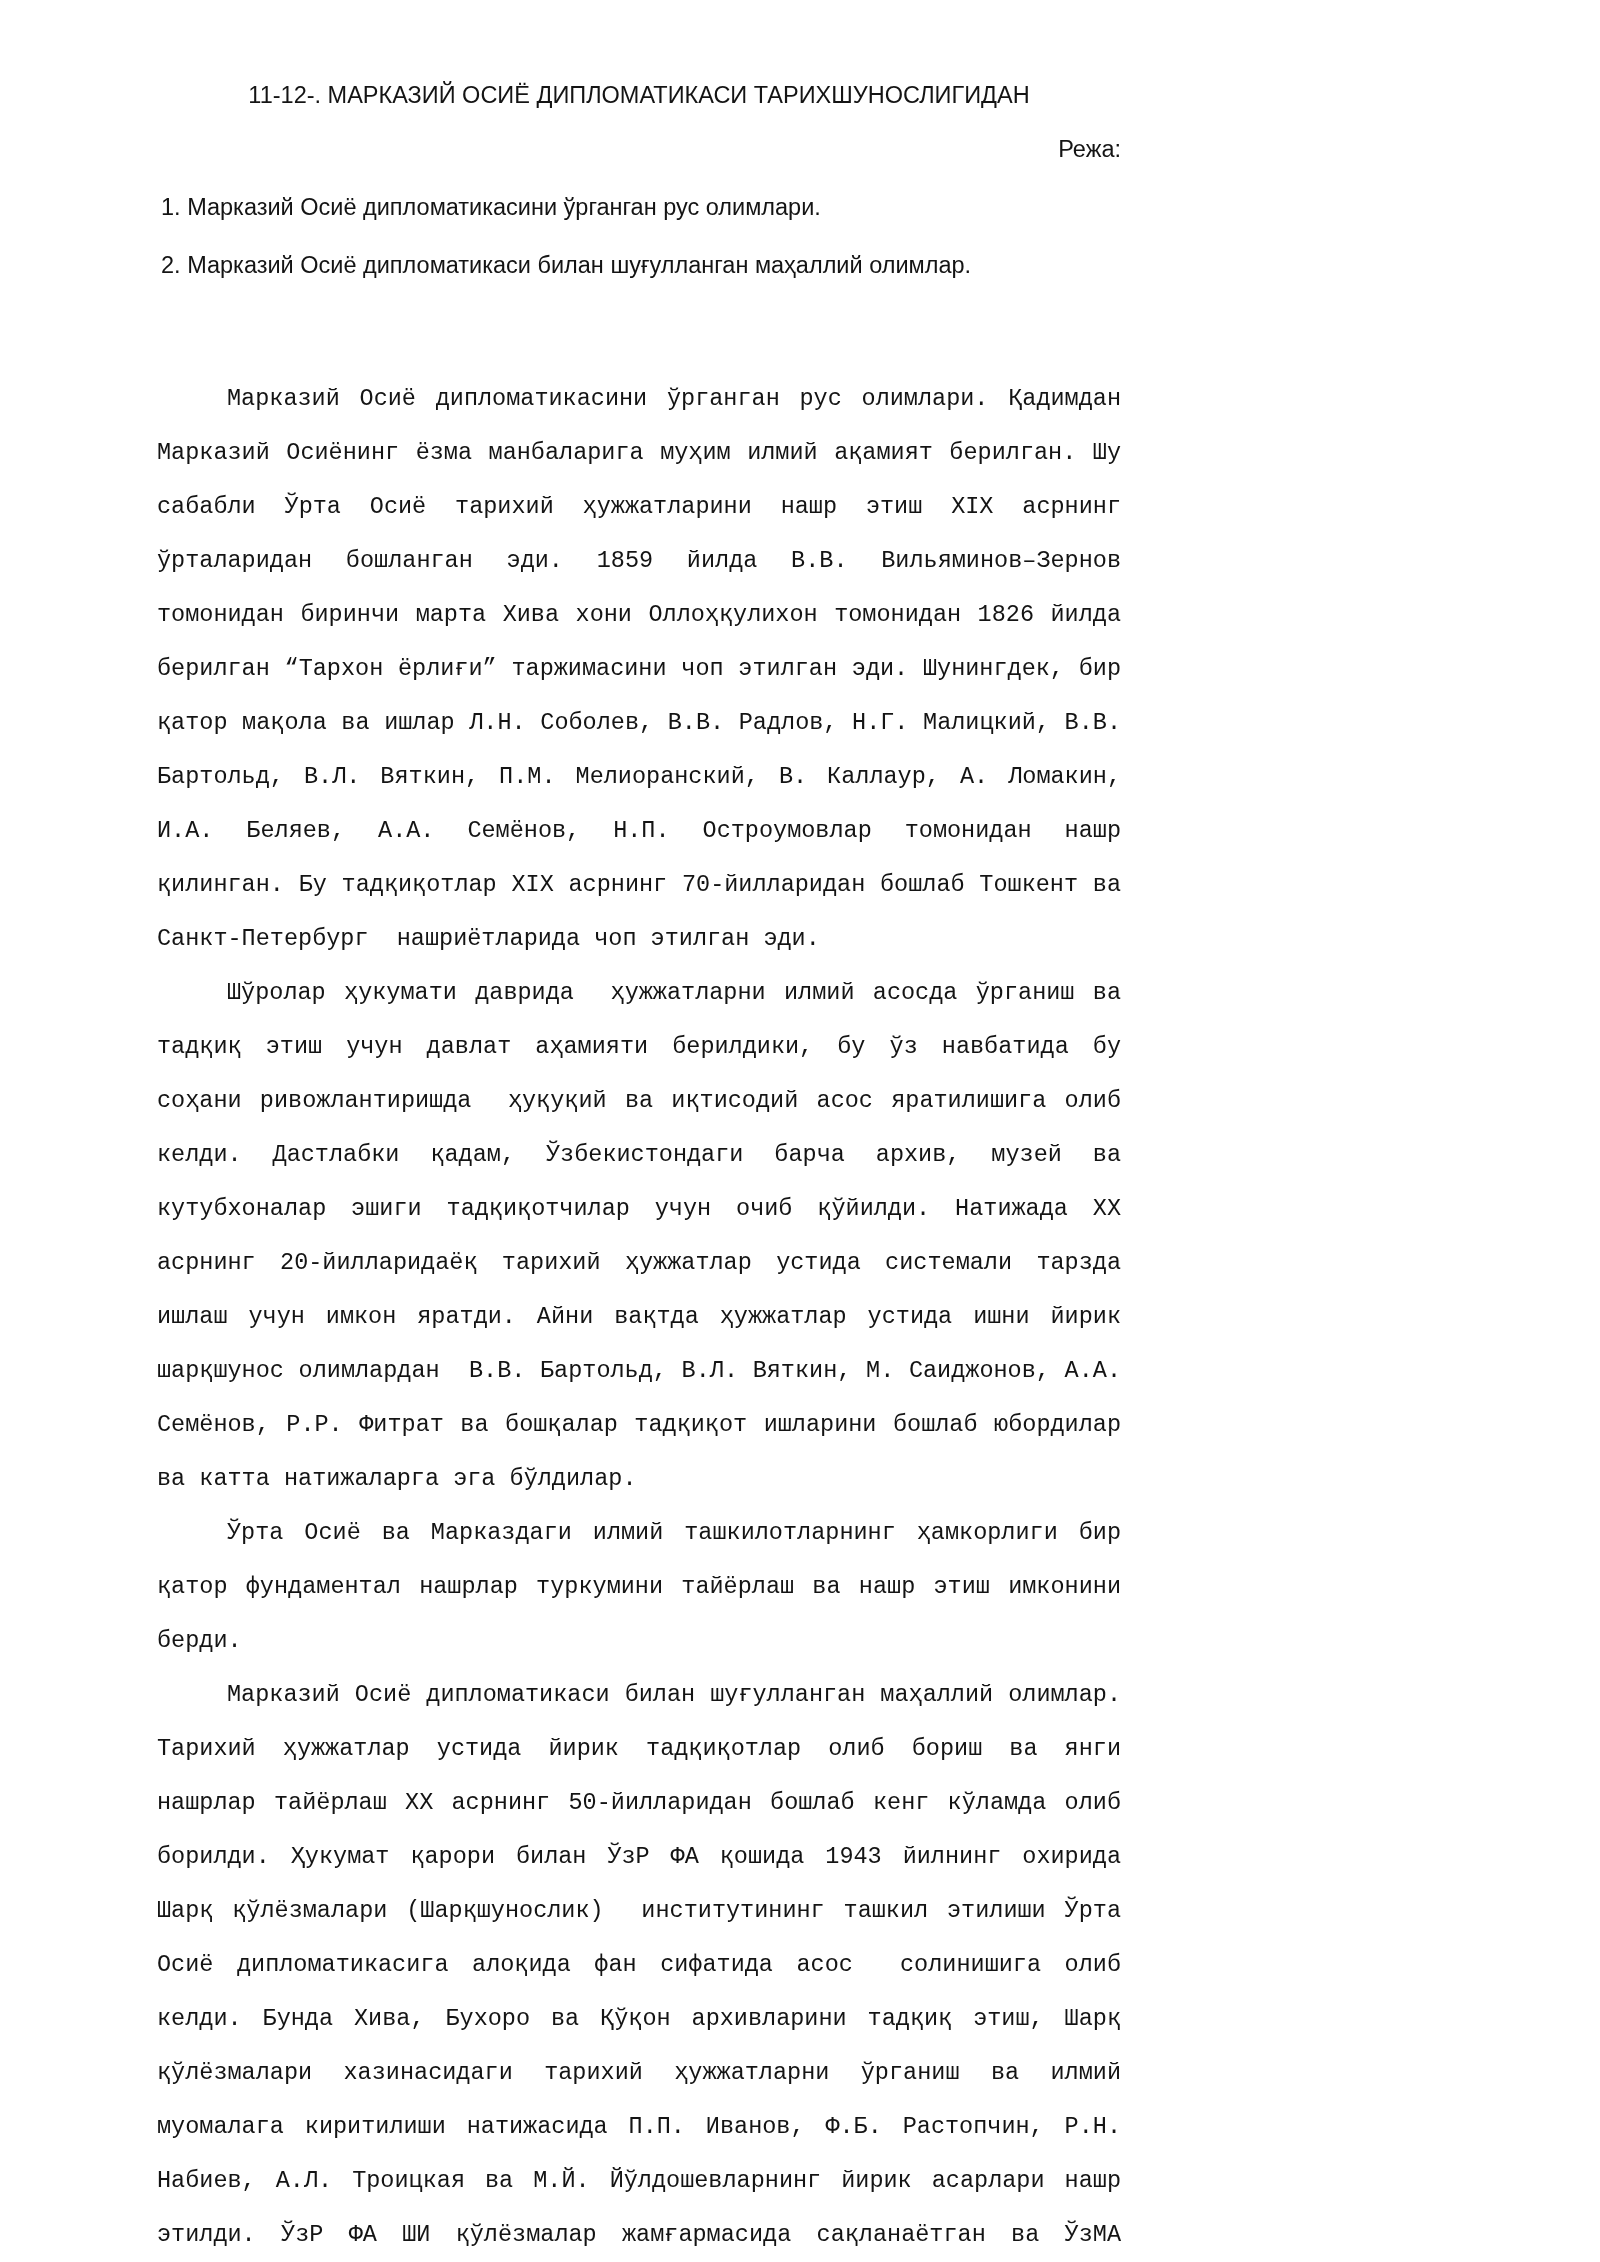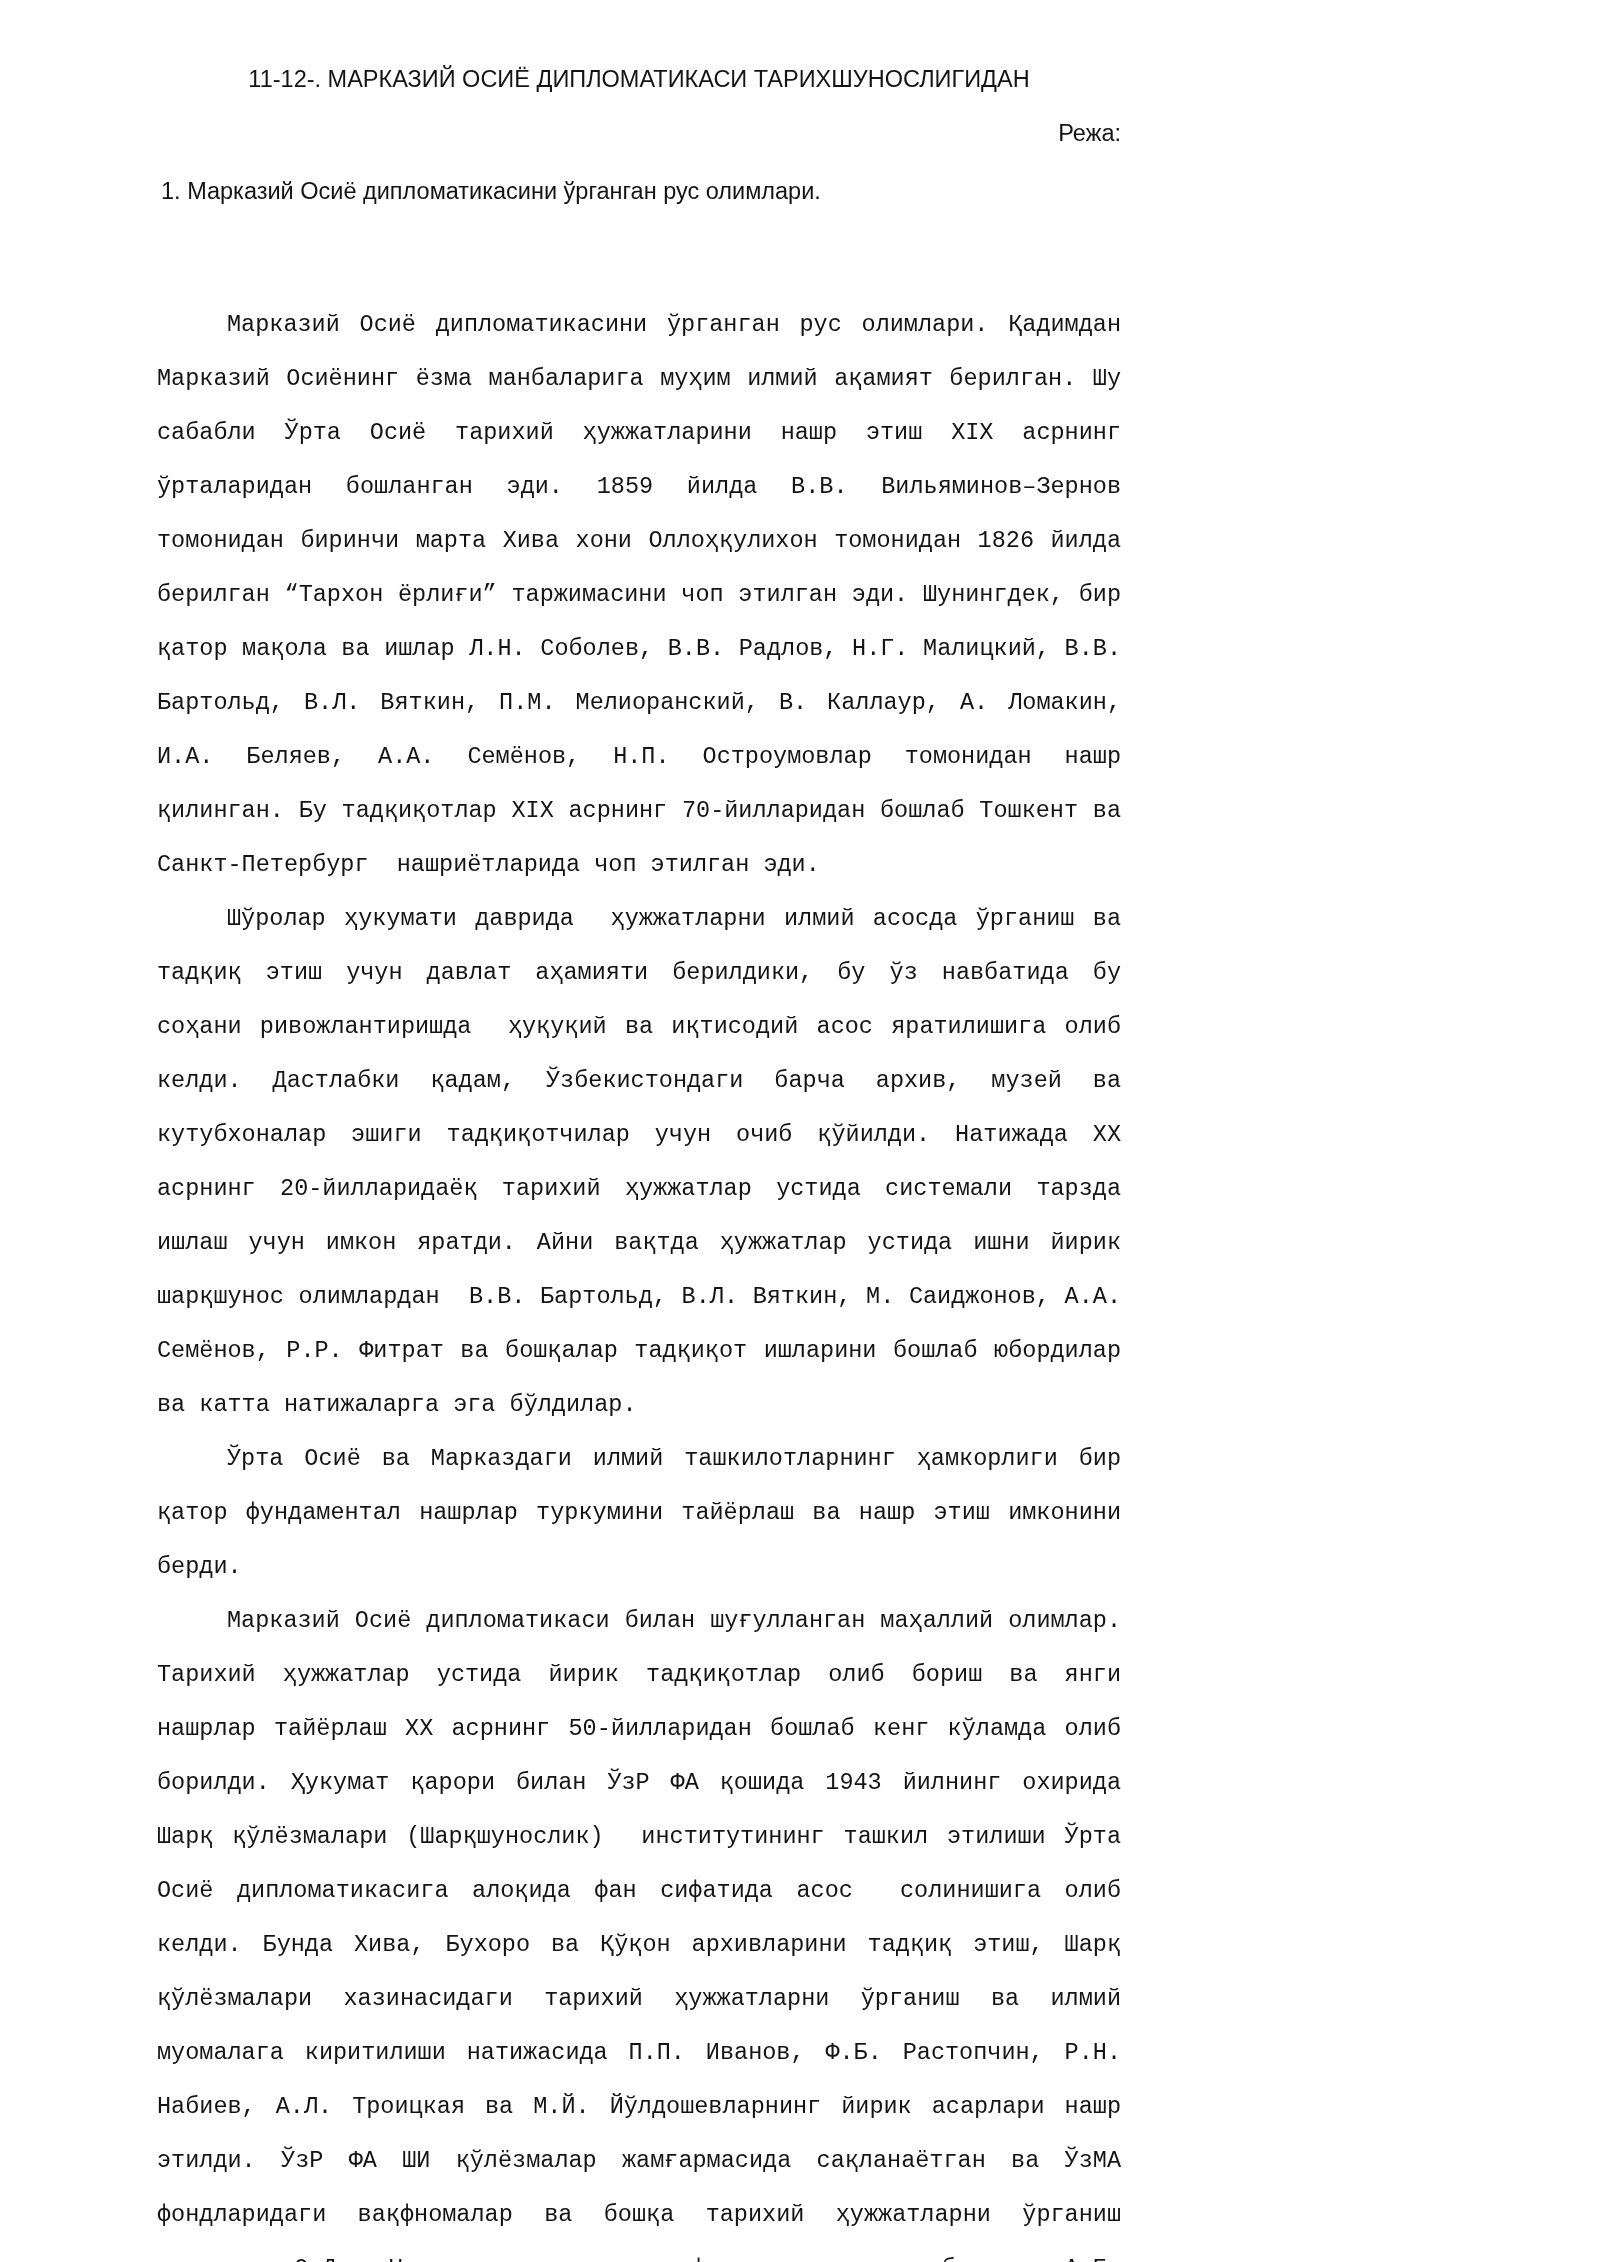--- a/index.html
+++ b/index.html
@@ -5,21 +5,21 @@
   html, body {
     margin: 0;
     padding: 0;
     background: #ffffff;
   }
   .page {
     position: relative;
     width: 1264px;
     height: 2262px;
     box-sizing: border-box;
-    padding: 52px 143px 0 157px;
+    padding: 68px 143px 0 157px;
     background: #ffffff;
     overflow: hidden;
     font-family: "Liberation Sans", "DejaVu Sans", sans-serif;
     font-size: 23.5px;
     line-height: 54px;
     color: #141414;
   }
   .doc-title {
     text-align: center;
     white-space: pre-wrap;
@@ -48,20 +48,21 @@
 <body>
 
 <div class="page">
 
   <div class="doc-title">11-12-. МАРКАЗИЙ ОСИЁ ДИПЛОМАТИКАСИ ТАРИХШУНОСЛИГИДАН</div>
 
   <div class="plan-heading">Режа:</div>
 
   <p class="plan-item">1. Марказий Осиё дипломатикасини ўрганган рус олимлари.</p>
 
+  <p class="plan-item">2. Марказий Осиё дипломатикаси билан шуғулланган маҳаллий олимлар.</p>
 
 
   <p class="body-para first-body">Марказий Осиё дипломатикасини ўрганган рус олимлари. Қадимдан Марказий Осиёнинг ёзма манбаларига муҳим илмий ақамият берилган. Шу сабабли Ўрта Осиё тарихий ҳужжатларини нашр этиш XIX асрнинг ўрталаридан бошланган эди. 1859 йилда В.В. Вильяминов–Зернов томонидан биринчи марта Хива хони Оллоҳқулихон томонидан 1826 йилда берилган “Тархон ёрлиғи” таржимасини чоп этилган эди. Шунингдек, бир қатор мақола ва ишлар Л.Н. Соболев, В.В. Радлов, Н.Г. Малицкий, В.В. Бартольд, В.Л. Вяткин, П.М. Мелиоранский, В. Каллаур, А. Ломакин, И.А. Беляев, А.А. Семёнов, Н.П. Остроумовлар томонидан нашр қилинган. Бу тадқиқотлар XIX асрнинг 70-йилларидан бошлаб Тошкент ва Санкт-Петербург  нашриётларида чоп этилган эди.</p>
 
   <p class="body-para">Шўролар ҳукумати даврида  ҳужжатларни илмий асосда ўрганиш ва тадқиқ этиш учун давлат аҳамияти берилдики, бу ўз навбатида бу соҳани ривожлантиришда  ҳуқуқий ва иқтисодий асос яратилишига олиб келди. Дастлабки қадам, Ўзбекистондаги барча архив, музей ва кутубхоналар эшиги тадқиқотчилар учун очиб қўйилди. Натижада XX асрнинг 20-йилларидаёқ тарихий ҳужжатлар устида системали тарзда ишлаш учун имкон яратди. Айни вақтда ҳужжатлар устида ишни йирик шарқшунос олимлардан  В.В. Бартольд, В.Л. Вяткин, М. Саиджонов, А.А. Семёнов, Р.Р. Фитрат ва бошқалар тадқиқот ишларини бошлаб юбордилар ва катта натижаларга эга бўлдилар.</p>
 
   <p class="body-para">Ўрта Осиё ва Марказдаги илмий ташкилотларнинг ҳамкорлиги бир қатор фундаментал нашрлар туркумини тайёрлаш ва нашр этиш имконини берди.</p>
 
   <p class="body-para">Марказий Осиё дипломатикаси билан шуғулланган маҳаллий олимлар. Тарихий ҳужжатлар устида йирик тадқиқотлар олиб бориш ва янги нашрлар тайёрлаш XX асрнинг 50-йилларидан бошлаб кенг кўламда олиб борилди. Ҳукумат қарори билан ЎзР ФА қошида 1943 йилнинг охирида Шарқ қўлёзмалари (Шарқшунослик)  институтининг ташкил этилиши Ўрта Осиё дипломатикасига алоқида фан сифатида асос  солинишига олиб келди. Бунда Хива, Бухоро ва Қўқон архивларини тадқиқ этиш, Шарқ қўлёзмалари хазинасидаги тарихий ҳужжатларни ўрганиш ва илмий муомалага киритилиши натижасида П.П. Иванов, Ф.Б. Растопчин, Р.Н. Набиев, А.Л. Троицкая ва М.Й. Йўлдошевларнинг йирик асарлари нашр этилди. ЎзР ФА ШИ қўлёзмалар жамғармасида сақланаётган ва ЎзМА фондларидаги вақфномалар ва бошқа тарихий ҳужжатларни ўрганиш асосида О.Д. Чеховичнинг қатор фундаментал китоблари, А.Б. Вильданованинг ХYII аср Бухородаги ҳужжатларни қўллашга бағишланган тадқиқотларнинг чоп этилиши Марказий Осиёнинг хўжалик</p>
 

